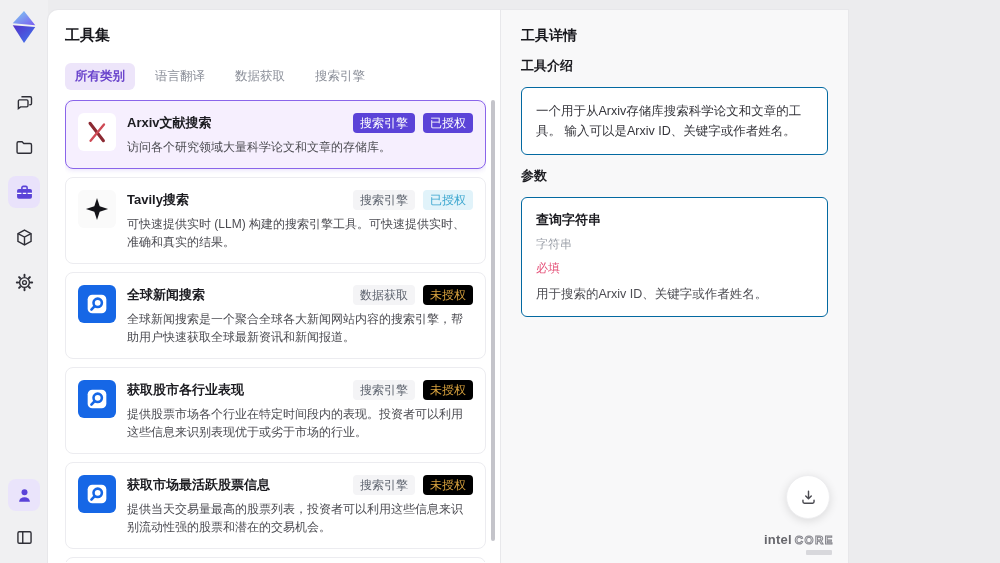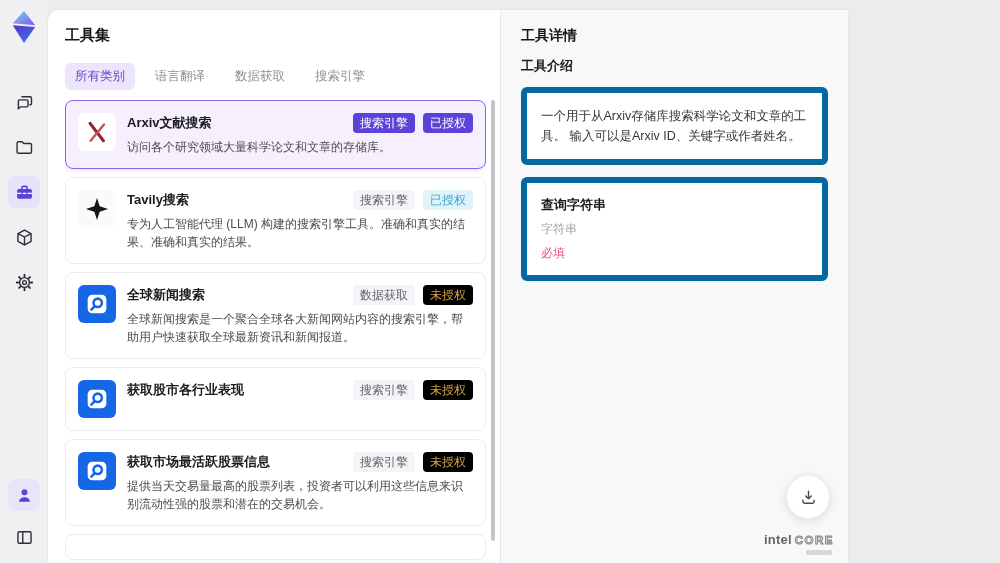--- a/index.html
+++ b/index.html
@@ -20,21 +20,21 @@
 
   
   .main { flex:1; display:flex; flex-direction:column; min-width:0; }
   .sheet { margin-top:10px; flex:1; display:flex; background:#ffffff; border-top-left-radius:10px; box-shadow:0 0 0 1px #e7e7ea; overflow:hidden; }
 
   
   .pane-left { width:452px; flex:none; position:relative; padding:16px 14px 0 17px; }
   .page-title { font-size:15px; font-weight:bold; color:#17171c; }
   .tabs { display:flex; align-items:center; gap:10px; margin-top:18px; }
   .tab { font-size:12.5px; color:#8b8f99; padding:5px 10px; border-radius:6px; cursor:pointer; white-space:nowrap; }
-  .tab.active { background:#ede5fa; color:#6a44cc; font-weight:normal; }
+  .tab.active { background:#ede5fa; color:#6a44cc; font-weight:bold; }
 
   .tool-list { margin-top:10px; display:flex; flex-direction:column; gap:8px; height:462px; overflow:hidden; }
   .tool-card { display:flex; gap:11px; padding:12px; background:#fff; border:1px solid #ececf0; border-radius:8px; cursor:pointer; }
   .tool-card.selected { background:#f6effe; border:1.5px solid #8a65ea; box-shadow:0 1px 5px rgba(118,78,220,.18); }
   .tool-icon { width:38px; height:38px; flex:none; border-radius:6px; background:#fafafa; display:flex; align-items:center; justify-content:center; overflow:hidden; }
   .tool-card.selected .tool-icon { background:#ffffff; }
   .tool-icon svg { width:28px; height:28px; }
   .tool-icon.blue-bg { background:#1667e6; }
   .tool-body { flex:1; min-width:0; }
   .tool-head { display:flex; align-items:flex-start; }
@@ -47,21 +47,21 @@
   .badge.yellow { background:#000000; color:#d8a23e; }
   .tool-desc { margin-top:5px; font-size:12px; line-height:1.5; color:#4c4c52; }
 
   .scrollbar { position:absolute; top:78px; bottom:8px; right:5px; width:4px; }
   .scroll-thumb { position:absolute; top:12px; height:calc(100% - 26px); width:4px; border-radius:2px; background:#c4c4ca; }
 
   
   .pane-right { flex:1; background:#f8f8f9; border-left:1px solid #e8e8eb; padding:17px 20px; position:relative; min-width:0; }
   .details-title { font-size:14px; font-weight:bold; color:#17171c; }
   .section-heading { font-size:13px; font-weight:bold; color:#1b1b20; margin-top:12px; }
-  .detail-card { margin-top:12px; background:#ffffff; border:6px solid #0369a1; border-radius:6px; padding:13px 14px; }
+  .detail-card { margin-top:12px; background:#ffffff; border:1px solid #0369a1; border-radius:6px; padding:13px 14px; }
   .intro-text { font-size:12.5px; color:#35353b; line-height:1.6; }
   .param-head { display:flex; align-items:baseline; gap:7px;flex-direction:column; }
   .param-name { font-size:13px; font-weight:bold; color:#1b1b20; }
   .param-type { font-size:12px; color:#9a9fa8;font-family:Liberation Mono, monospace; }
   .param-req  { font-size:12px; color:#e5537a; }
   .param-desc { margin-top:9px; font-size:12.5px; color:#4c4c52; }
 
   .fab { position:absolute; right:18px; bottom:44px; width:44px; height:44px; border-radius:50%; background:#ffffff; border:1px solid #eeeef0; box-shadow:0 2px 10px rgba(0,0,0,.12); display:flex; align-items:center; justify-content:center; cursor:pointer; }
   .fab svg { width:19px; height:19px; }
   .brand { position:absolute; right:14px; bottom:8px; text-align:right; line-height:1.1; }
@@ -183,21 +183,21 @@
   </svg>
 </div>
     <div class="tool-body">
       <div class="tool-head">
         <span class="tool-name">Tavily搜索</span>
         <span class="badges">
           <span class="badge gray">搜索引擎</span>
           <span class="badge blue">已授权</span>
         </span>
       </div>
-      <div class="tool-desc">专为人工智能代理 (LLM) 构建的搜索引擎工具。准确和真实的结果、准确和真实的结果。</div>
+      <div class="tool-desc">可快速提供实时 (LLM) 构建的搜索引擎工具。可快速提供实时、准确和真实的结果。</div>
     </div>
   </div>
 
   <div class="tool-card">
     <div class="tool-icon blue-bg">
   <svg viewBox="0 0 24 24">
     <rect x="4" y="4" width="16" height="16" rx="4" fill="#ffffff"></rect>
     <circle cx="12.6" cy="11" r="3.6" stroke="#1667e6" stroke-width="2.2" fill="none"></circle>
     <path d="M9.6 14.2 L7.2 16.8" stroke="#1667e6" stroke-width="2.2" stroke-linecap="round"></path>
   </svg>
@@ -223,20 +223,21 @@
   </svg>
 </div>
     <div class="tool-body">
       <div class="tool-head">
         <span class="tool-name">获取股市各行业表现</span>
         <span class="badges">
           <span class="badge gray">搜索引擎</span>
           <span class="badge yellow">未授权</span>
         </span>
       </div>
+      <div class="tool-desc">提供股票市场各个行业在特定时间段内的表现。投资者可以利用这些信息来识别表现优于或劣于市场的行业。</div>
     </div>
   </div>
 
   <div class="tool-card">
     <div class="tool-icon blue-bg">
   <svg viewBox="0 0 24 24">
     <rect x="4" y="4" width="16" height="16" rx="4" fill="#ffffff"></rect>
     <circle cx="12.6" cy="11" r="3.6" stroke="#1667e6" stroke-width="2.2" fill="none"></circle>
     <path d="M9.6 14.2 L7.2 16.8" stroke="#1667e6" stroke-width="2.2" stroke-linecap="round"></path>
   </svg>
@@ -262,27 +263,29 @@
           <div class="scroll-thumb"></div>
         </div>
       </section>
 
       <section class="pane-right">
         <h2 class="details-title">工具详情</h2>
         <h3 class="section-heading">工具介绍</h3>
         <div class="detail-card">
           <p class="intro-text">一个用于从Arxiv存储库搜索科学论文和文章的工具。 输入可以是Arxiv ID、关键字或作者姓名。</p>
         </div>
+        <h3 class="section-heading">参数</h3>
         <div id="params">
   <div class="detail-card">
     <div class="param-head">
       <span class="param-name">查询字符串</span>
       <span class="param-type">字符串</span>
       <span class="param-req">必填</span>
     </div>
+    <div class="param-desc">用于搜索的Arxiv ID、关键字或作者姓名。</div>
   </div>
 </div>
 
         <div class="fab">
           <svg viewBox="0 0 24 24" fill="none" stroke="#4a4a50" stroke-width="1.8" stroke-linecap="round" stroke-linejoin="round">
             <path d="M12 4 v9 M8.5 10 L12 13.5 L15.5 10"></path>
             <path d="M5 15.5 v2 a1.8 1.8 0 0 0 1.8 1.8 h10.4 a1.8 1.8 0 0 0 1.8 -1.8 v-2"></path>
           </svg>
         </div>
         <div class="brand">

